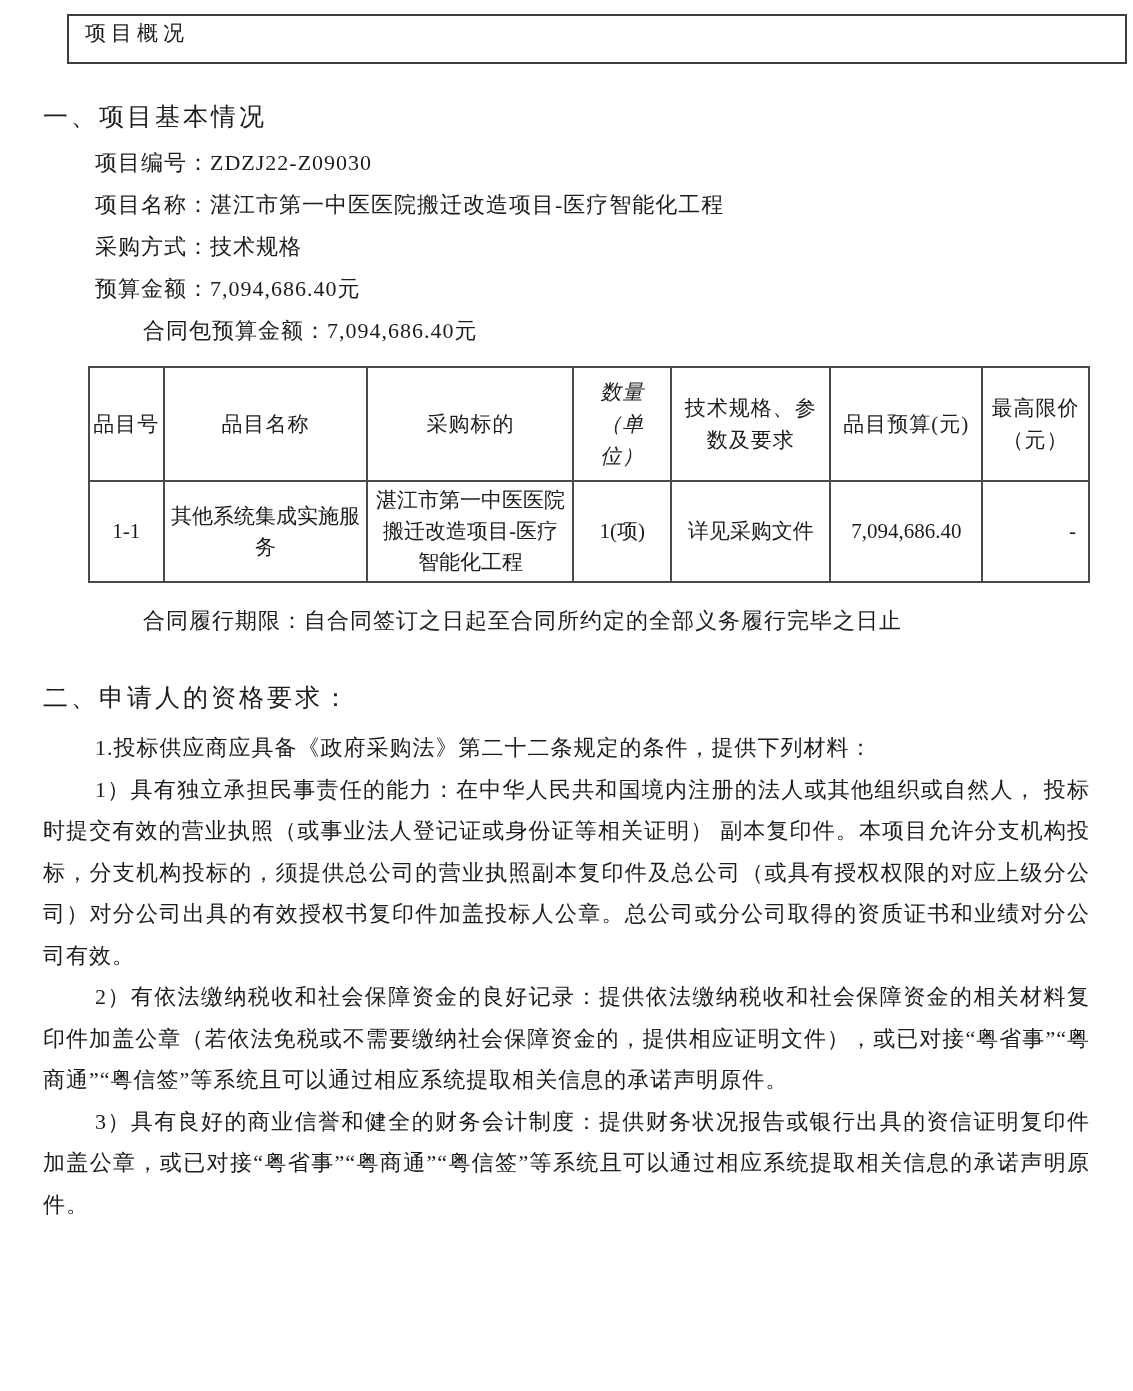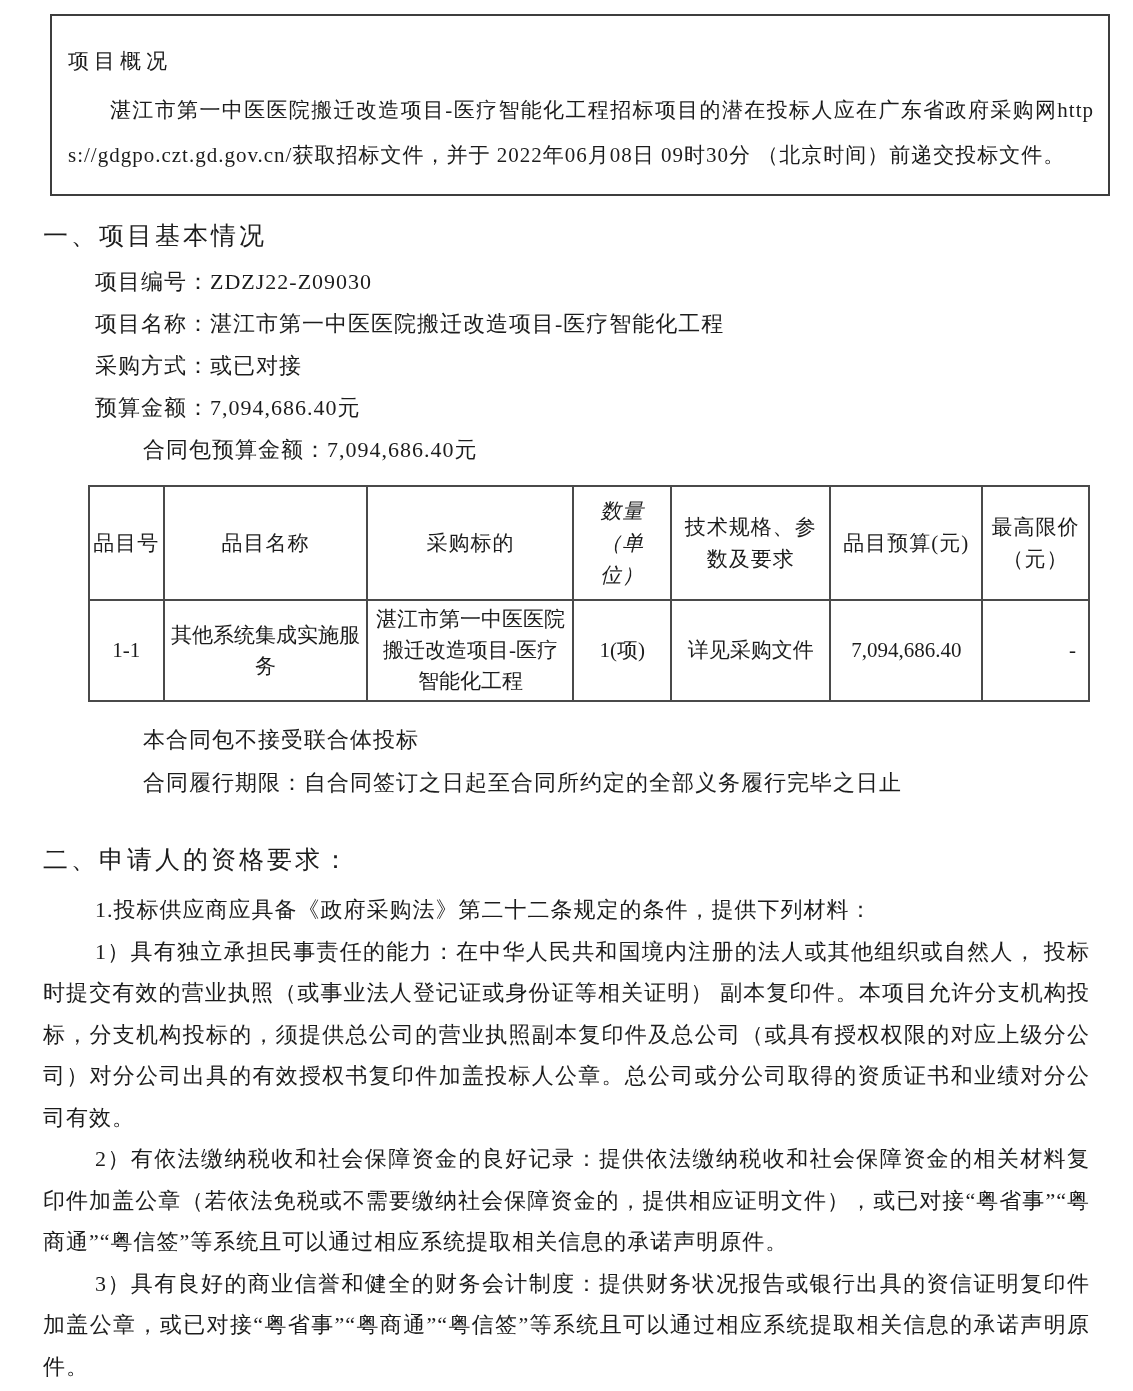--- a/index.html
+++ b/index.html
@@ -13,24 +13,24 @@
   }
   .page {
     width: 1133px;
     min-height: 1391px;
     padding: 14px 43px 20px 43px;
     background: #ffffff;
   }
 
   
   .overview-box {
-    margin-left: 7px;
+    margin-left: 24px;
     width: 1060px;
     border: 2px solid #3d3d3d;
-    padding: 32px 14px 16px 16px;
+    padding: 4px 14px 16px 16px;
   }
   .box-title {
     font-size: 21px;
     letter-spacing: 5px;
     line-height: 26px;
   }
   .box-para {
     margin-top: 14px;
     font-size: 21px;
     letter-spacing: 1px;
@@ -39,21 +39,21 @@
     text-align: justify;
     word-break: break-all;
   }
 
   
   .sec-heading {
     font-size: 25px;
     font-weight: normal;
     letter-spacing: 3px;
     line-height: 34px;
-    margin-top: 23px;
+    margin-top: 36px;
   }
   .sec-heading.second { margin-top: 39px; }
 
   
   .fields { margin-top: 8px; }
   .field-line {
     font-size: 22px;
     letter-spacing: 1px;
     line-height: 42px;
     padding-left: 52px;
@@ -120,29 +120,28 @@
     word-break: break-all;
   }
 </style>
 </head>
 <body>
 
 <div class="page">
 
   <div class="overview-box">
     <p class="box-title">项目概况</p>
-    <p class="box-para">湛江市第一中医医院搬迁改造项目-医疗智能化工程招标项目的潜在投标人应在广东省政府采购网https://gdgpo.czt.gd.gov.cn/获取招标文件，并于 2022年06月08日 09时30分 （北京时间）前递交投标文件。</p>
   </div>
 
   <h2 class="sec-heading">一、项目基本情况</h2>
 
   <div class="fields">
     <p class="field-line"><span>项目编号：</span><span>ZDZJ22-Z09030</span></p>
     <p class="field-line"><span>项目名称：</span><span>湛江市第一中医医院搬迁改造项目-医疗智能化工程</span></p>
-    <p class="field-line"><span>采购方式：</span><span>或已对接</span></p>
+    <p class="field-line"><span>采购方式：</span><span>技术规格</span></p>
     <p class="field-line"><span>预算金额：</span><span>7,094,686.40元</span></p>
     <p class="pkg-budget-line"><span>合同包预算金额：</span><span>7,094,686.40元</span></p>
   </div>
 
   <table class="items">
     <colgroup>
       <col style="width:75px">
         <col style="width:205px">
         <col style="width:207px">
         <col style="width:98px">
@@ -168,21 +167,20 @@
         <td>湛江市第一中医医院搬迁改造项目-医疗智能化工程</td>
         <td>1(项)</td>
         <td>详见采购文件</td>
         <td>7,094,686.40</td>
         <td class="limit">-</td>
       </tr>
     </tbody>
   </table>
 
   <div class="notes">
-    <p class="note-line">本合同包不接受联合体投标</p>
     <p class="note-line">合同履行期限：自合同签订之日起至合同所约定的全部义务履行完毕之日止</p>
   </div>
 
   <h2 class="sec-heading second">二、申请人的资格要求：</h2>
 
   <div class="paras">
     <p class="q-para">1.投标供应商应具备《政府采购法》第二十二条规定的条件，提供下列材料：</p>
     <p class="q-para">1）具有独立承担民事责任的能力：在中华人民共和国境内注册的法人或其他组织或自然人， 投标时提交有效的营业执照（或事业法人登记证或身份证等相关证明） 副本复印件。本项目允许分支机构投标，分支机构投标的，须提供总公司的营业执照副本复印件及总公司（或具有授权权限的对应上级分公司）对分公司出具的有效授权书复印件加盖投标人公章。总公司或分公司取得的资质证书和业绩对分公司有效。</p>
     <p class="q-para">2）有依法缴纳税收和社会保障资金的良好记录：提供依法缴纳税收和社会保障资金的相关材料复印件加盖公章（若依法免税或不需要缴纳社会保障资金的，提供相应证明文件），或已对接“粤省事”“粤商通”“粤信签”等系统且可以通过相应系统提取相关信息的承诺声明原件。</p>
     <p class="q-para">3）具有良好的商业信誉和健全的财务会计制度：提供财务状况报告或银行出具的资信证明复印件加盖公章，或已对接“粤省事”“粤商通”“粤信签”等系统且可以通过相应系统提取相关信息的承诺声明原件。</p>

